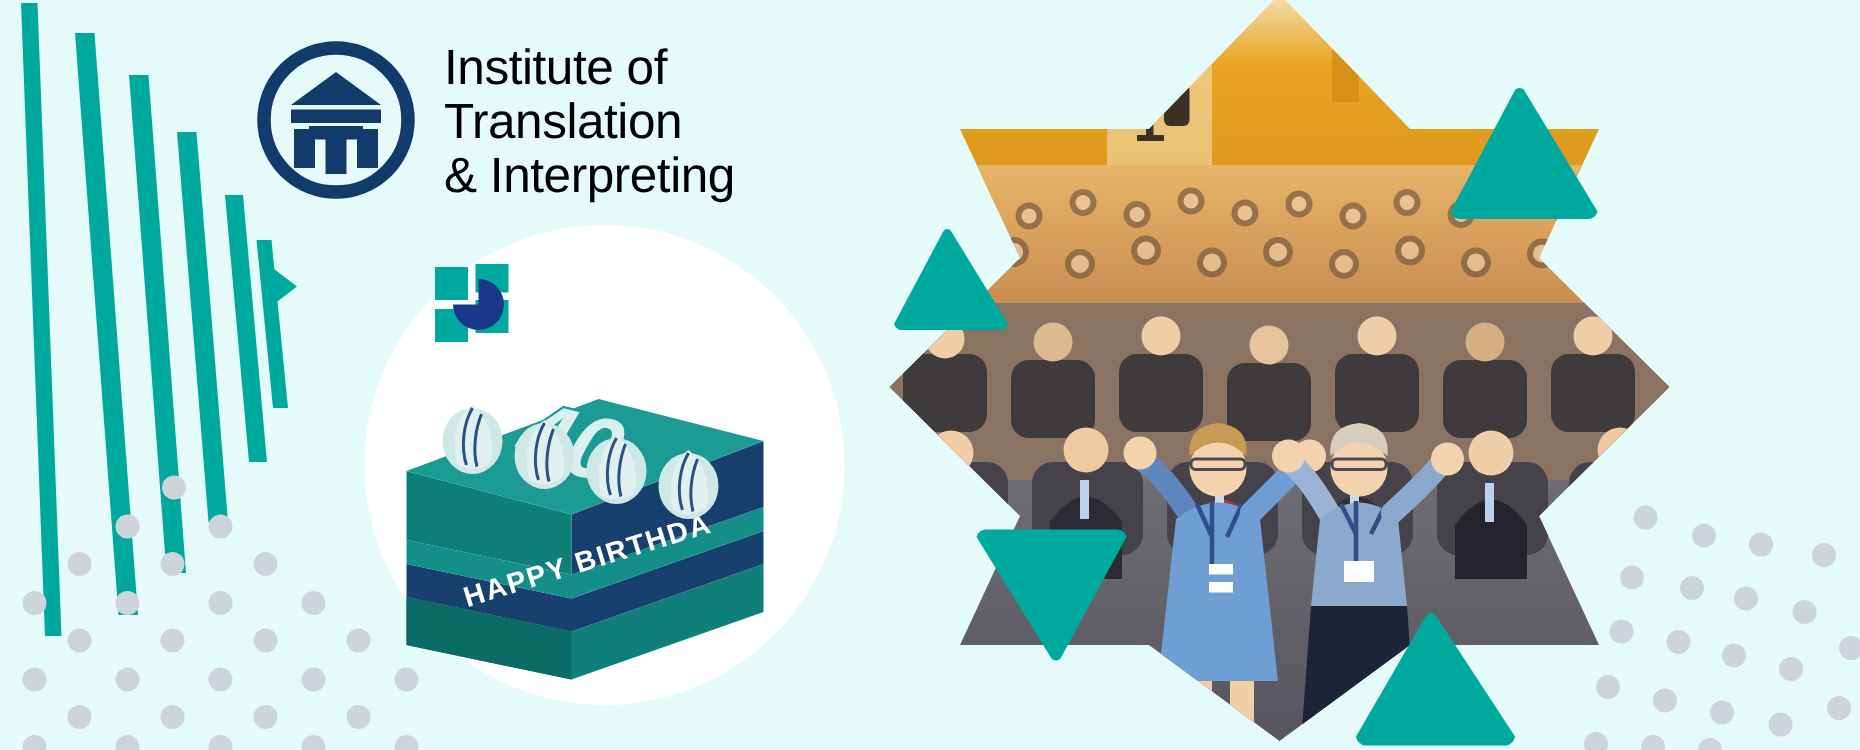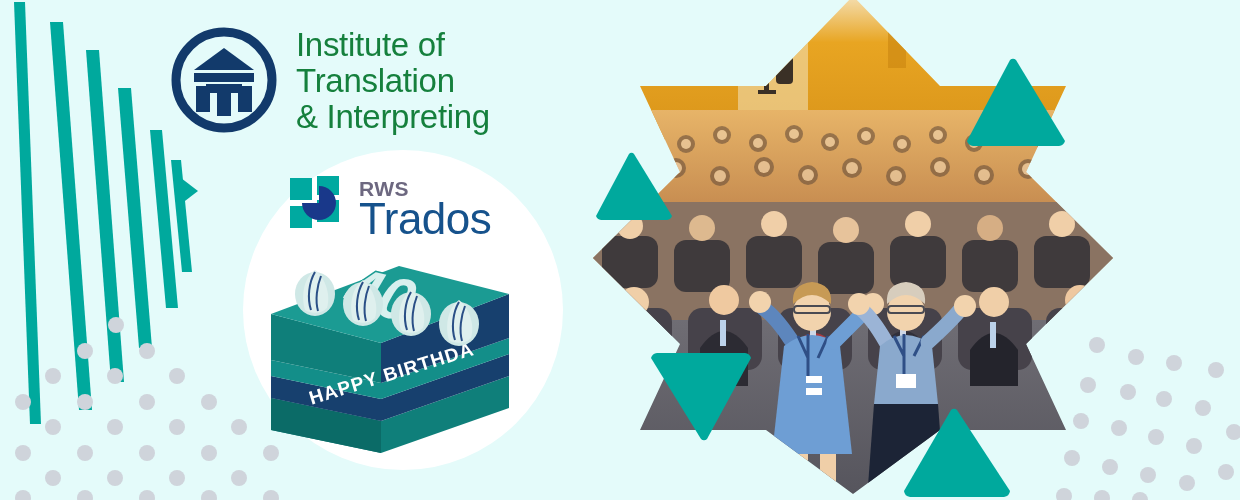--- a/index.html
+++ b/index.html
@@ -24,21 +24,21 @@
   .dots-left{position:absolute;left:0;bottom:0;width:300px;height:190px;}
   .dots-right{position:absolute;right:0;bottom:0;width:190px;height:180px;}
 
   
   .iti-logo{
     position:absolute;left:168px;top:24px;
     display:flex;align-items:center;gap:16px;
   }
   .iti-mark{width:112px;height:112px;flex:0 0 auto;}
   .iti-words{
-    color:#15803d;
+    color:#000000;
     font-size:33px;
     line-height:1.10;
     letter-spacing:-0.3px;
     font-weight:400;
     white-space:pre-line;
     padding-top:2px;
   }
 
   
   .circle-card{
@@ -186,24 +186,20 @@
     <div class="trados-logo">
       <div class="rws-mark">
         <svg viewBox="0 0 56 56" width="56" height="56" xmlns="http://www.w3.org/2000/svg">
           <rect x="0" y="2" width="22" height="22" fill="#00a9a0"></rect>
           <rect x="27" y="0" width="22" height="19" fill="#00a9a0"></rect>
           <rect x="0" y="30" width="22" height="22" fill="#00a9a0"></rect>
           <rect x="27" y="24" width="22" height="22" fill="#00a9a0"></rect>
           <path d="M29 10 A17 17 0 1 1 12 27 L29 27 Z" fill="#19388a"></path>
         </svg>
       </div>
-      <div class="trados-text">
-        <span class="rws-word">RWS</span>
-        <span class="trados-word">Trados</span>
-      </div>
     </div>
 
     <div class="cake">
       <svg viewBox="0 0 262 210" width="262" height="210" xmlns="http://www.w3.org/2000/svg">
         <defs>
           <path id="bdpath" d="M 38 160 L 214 106"></path>
         </defs>
 
         <polygon points="8,150 8,182 118,205 246,160 246,128 118,173" fill="#0f7f7a"></polygon>
         <polygon points="8,150 118,173 118,205 8,182" fill="#0b6b67"></polygon>

